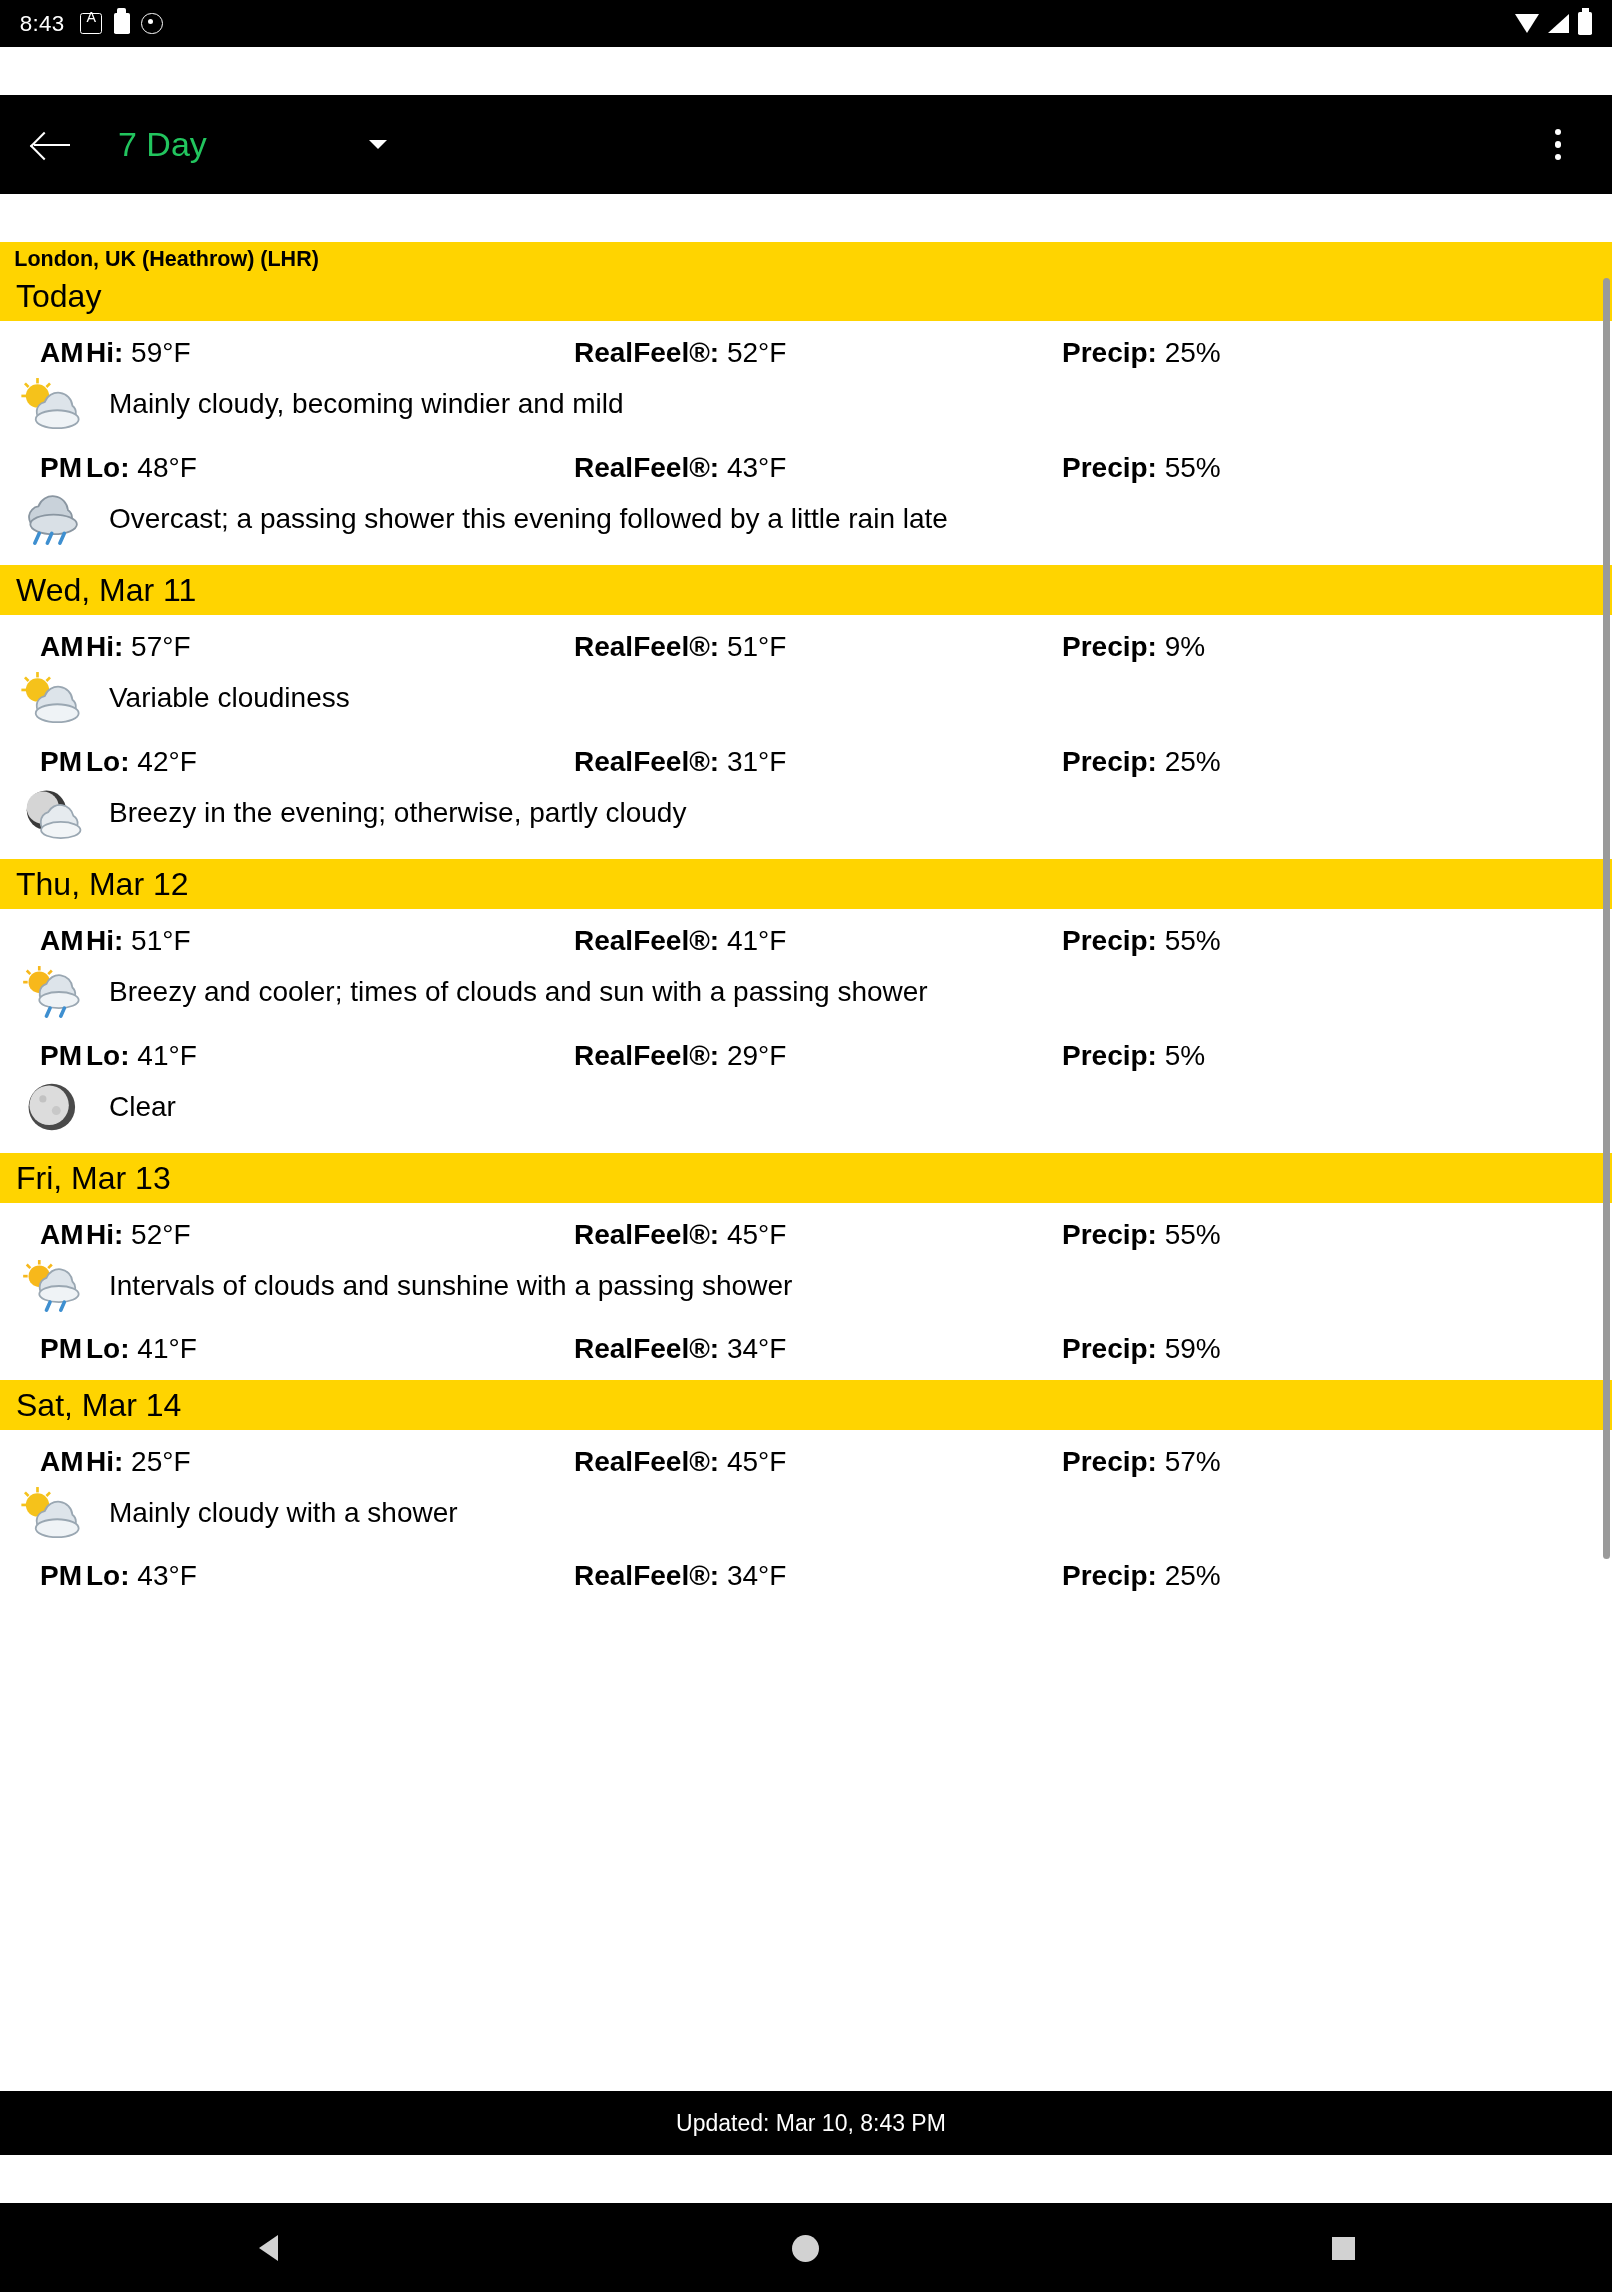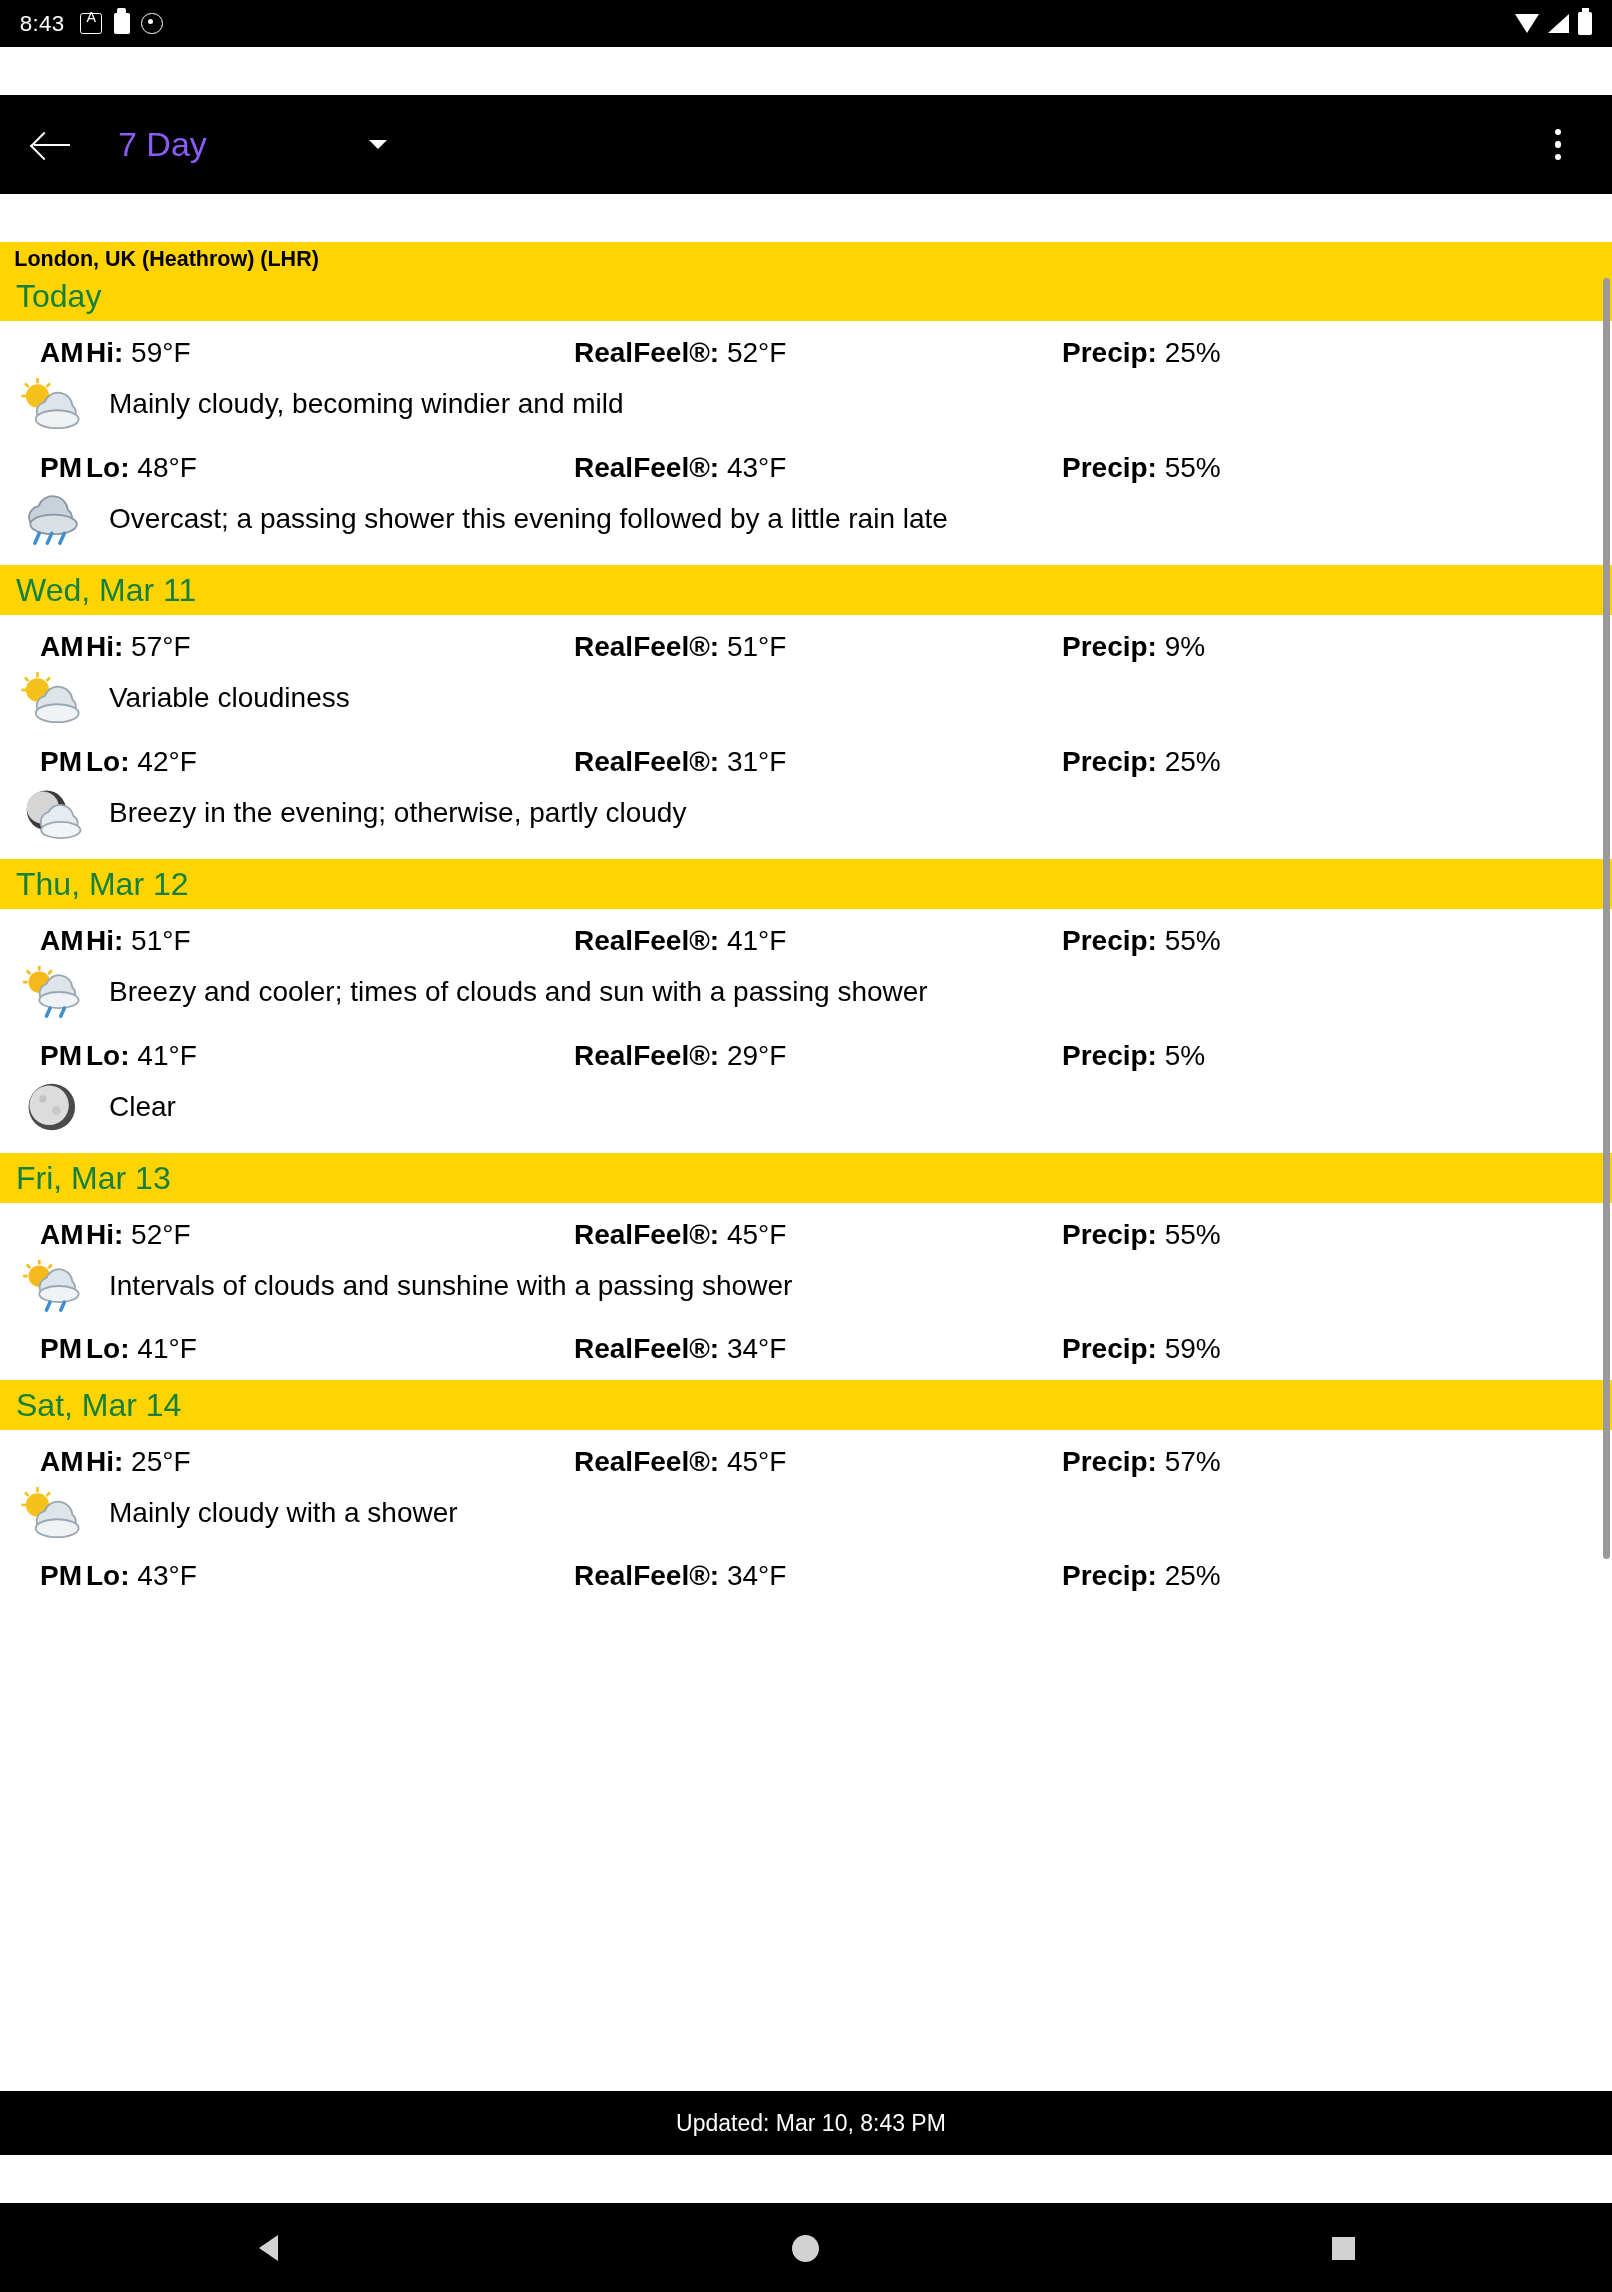--- a/index.html
+++ b/index.html
@@ -152,21 +152,21 @@
     border-bottom: 2.7px solid #ffffff;
     transform: rotate(45deg);
   }
   .spinner-wrap {
     display: flex;
     align-items: center;
     cursor: pointer;
   }
   .spinner-title {
     font-size: 34px;
-    color: #8b5cf6;
+    color: #22c55e;
     min-width: 224px;
   }
   .caret-down {
     width: 0; height: 0;
     border-left: 9.9px solid transparent;
     border-right: 9.9px solid transparent;
     border-top: 9.9px solid #ffffff;
     margin-left: 27px;
   }
   .overflow-menu {
@@ -203,21 +203,21 @@
     background: #FFD400;
     padding: 5.4px 0 0 14.3px;
     font-size: 21.5px;
     font-weight: bold;
     color: #000000;
     height: 29px;
     box-sizing: border-box;
   }
   .day-header {
     background: #FFD400;
-    color: #15803d;
+    color: #000000;
     font-size: 32px;
     padding: 7.2px 0 9px 16px;
     box-sizing: border-box;
     height: 50px;
   }
   .day-block {
     background: #ffffff;
     padding-bottom: 14.3px;
   }
   .period-row {

